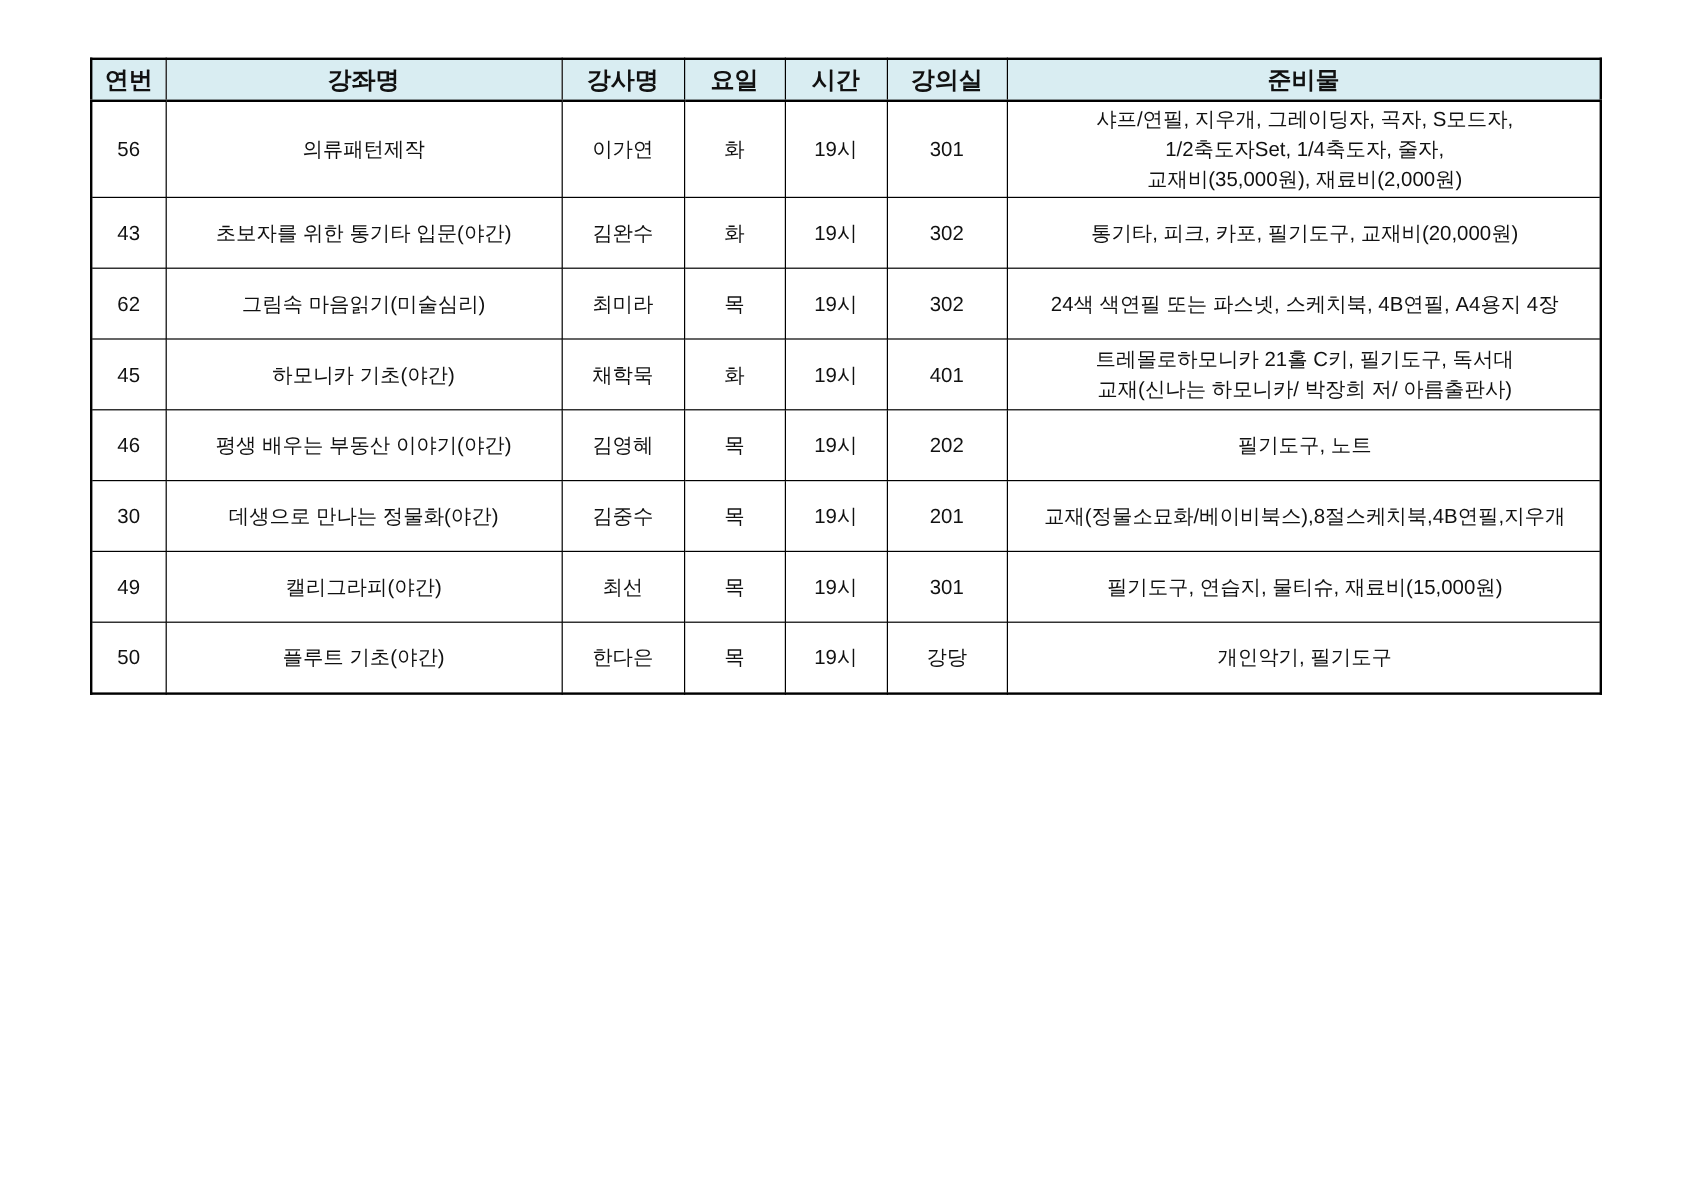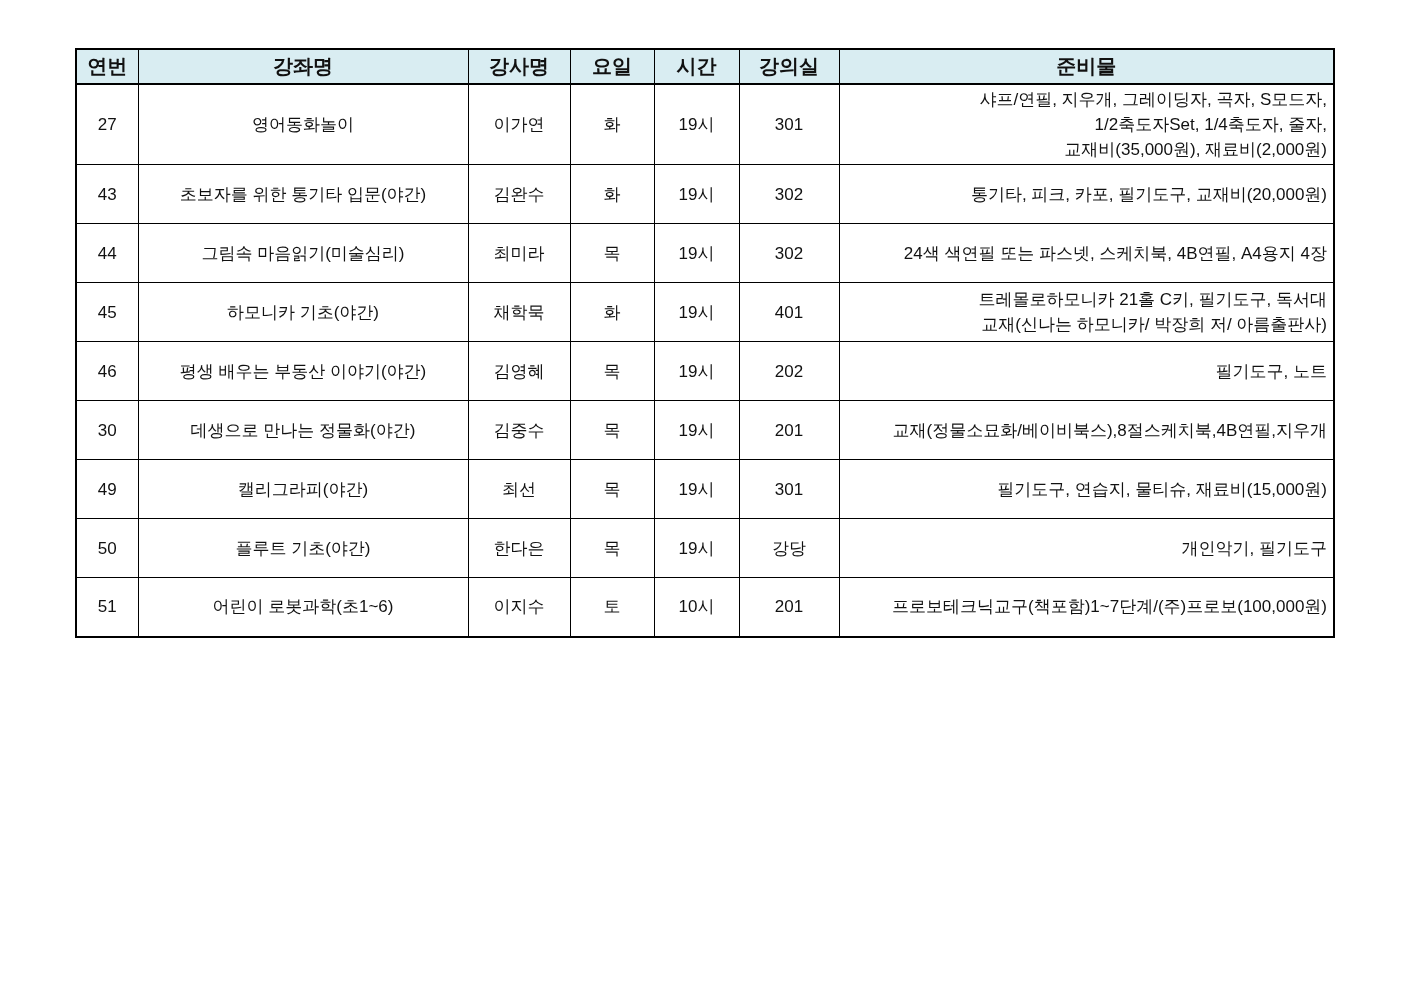--- a/index.html
+++ b/index.html
@@ -49,21 +49,21 @@
   table.course-table tbody tr.tall {
     height: 80px;
   }
   table.course-table tbody td {
     font-size: 17px;
     text-align: center;
     padding: 0 2px;
     line-height: 25px;
   }
   table.course-table tbody td.col-materials {
-    text-align: right;
+    text-align: center;
     padding: 2px 6px 2px 8px;
     white-space: pre-line;
   }
 </style>
 </head>
 <body>
 
 <div class="doc-page">
   <table class="course-table">
     <colgroup>
@@ -81,41 +81,41 @@
           <th>강좌명</th>
           <th>강사명</th>
           <th>요일</th>
           <th>시간</th>
           <th>강의실</th>
           <th>준비물</th>
         </tr>
     </thead>
     <tbody>
         <tr class="tall">
-          <td class="col-no">27</td>
-          <td class="col-course">영어동화놀이</td>
+          <td class="col-no">56</td>
+          <td class="col-course">의류패턴제작</td>
           <td class="col-instructor">이가연</td>
           <td class="col-day">화</td>
           <td class="col-time">19시</td>
           <td class="col-room">301</td>
           <td class="col-materials">샤프/연필, 지우개, 그레이딩자, 곡자, S모드자,
 1/2축도자Set, 1/4축도자, 줄자,
 교재비(35,000원), 재료비(2,000원)</td>
         </tr>
         <tr>
           <td class="col-no">43</td>
           <td class="col-course">초보자를 위한 통기타 입문(야간)</td>
           <td class="col-instructor">김완수</td>
           <td class="col-day">화</td>
           <td class="col-time">19시</td>
           <td class="col-room">302</td>
           <td class="col-materials">통기타, 피크, 카포, 필기도구, 교재비(20,000원)</td>
         </tr>
         <tr>
-          <td class="col-no">44</td>
+          <td class="col-no">62</td>
           <td class="col-course">그림속 마음읽기(미술심리)</td>
           <td class="col-instructor">최미라</td>
           <td class="col-day">목</td>
           <td class="col-time">19시</td>
           <td class="col-room">302</td>
           <td class="col-materials">24색 색연필 또는 파스넷, 스케치북, 4B연필, A4용지 4장</td>
         </tr>
         <tr>
           <td class="col-no">45</td>
           <td class="col-course">하모니카 기초(야간)</td>
@@ -155,24 +155,15 @@
         </tr>
         <tr>
           <td class="col-no">50</td>
           <td class="col-course">플루트 기초(야간)</td>
           <td class="col-instructor">한다은</td>
           <td class="col-day">목</td>
           <td class="col-time">19시</td>
           <td class="col-room">강당</td>
           <td class="col-materials">개인악기, 필기도구</td>
         </tr>
-        <tr>
-          <td class="col-no">51</td>
-          <td class="col-course">어린이 로봇과학(초1~6)</td>
-          <td class="col-instructor">이지수</td>
-          <td class="col-day">토</td>
-          <td class="col-time">10시</td>
-          <td class="col-room">201</td>
-          <td class="col-materials">프로보테크닉교구(책포함)1~7단계/(주)프로보(100,000원)</td>
-        </tr>
       </tbody>
   </table>
 </div>
 
 </body></html>

